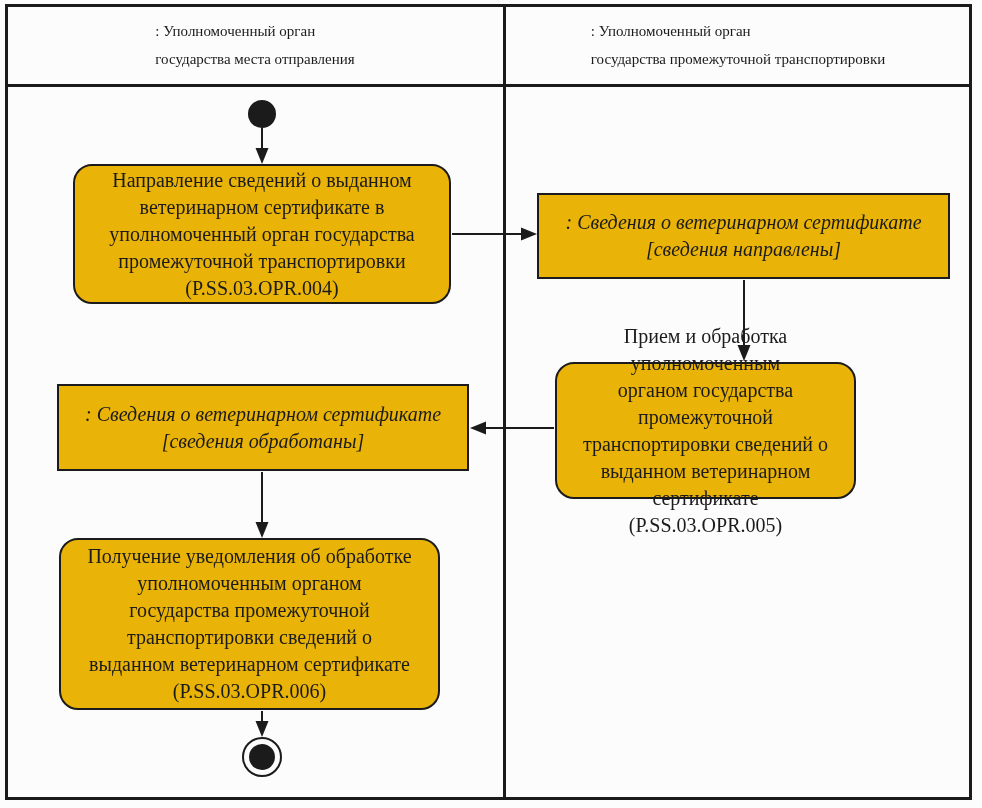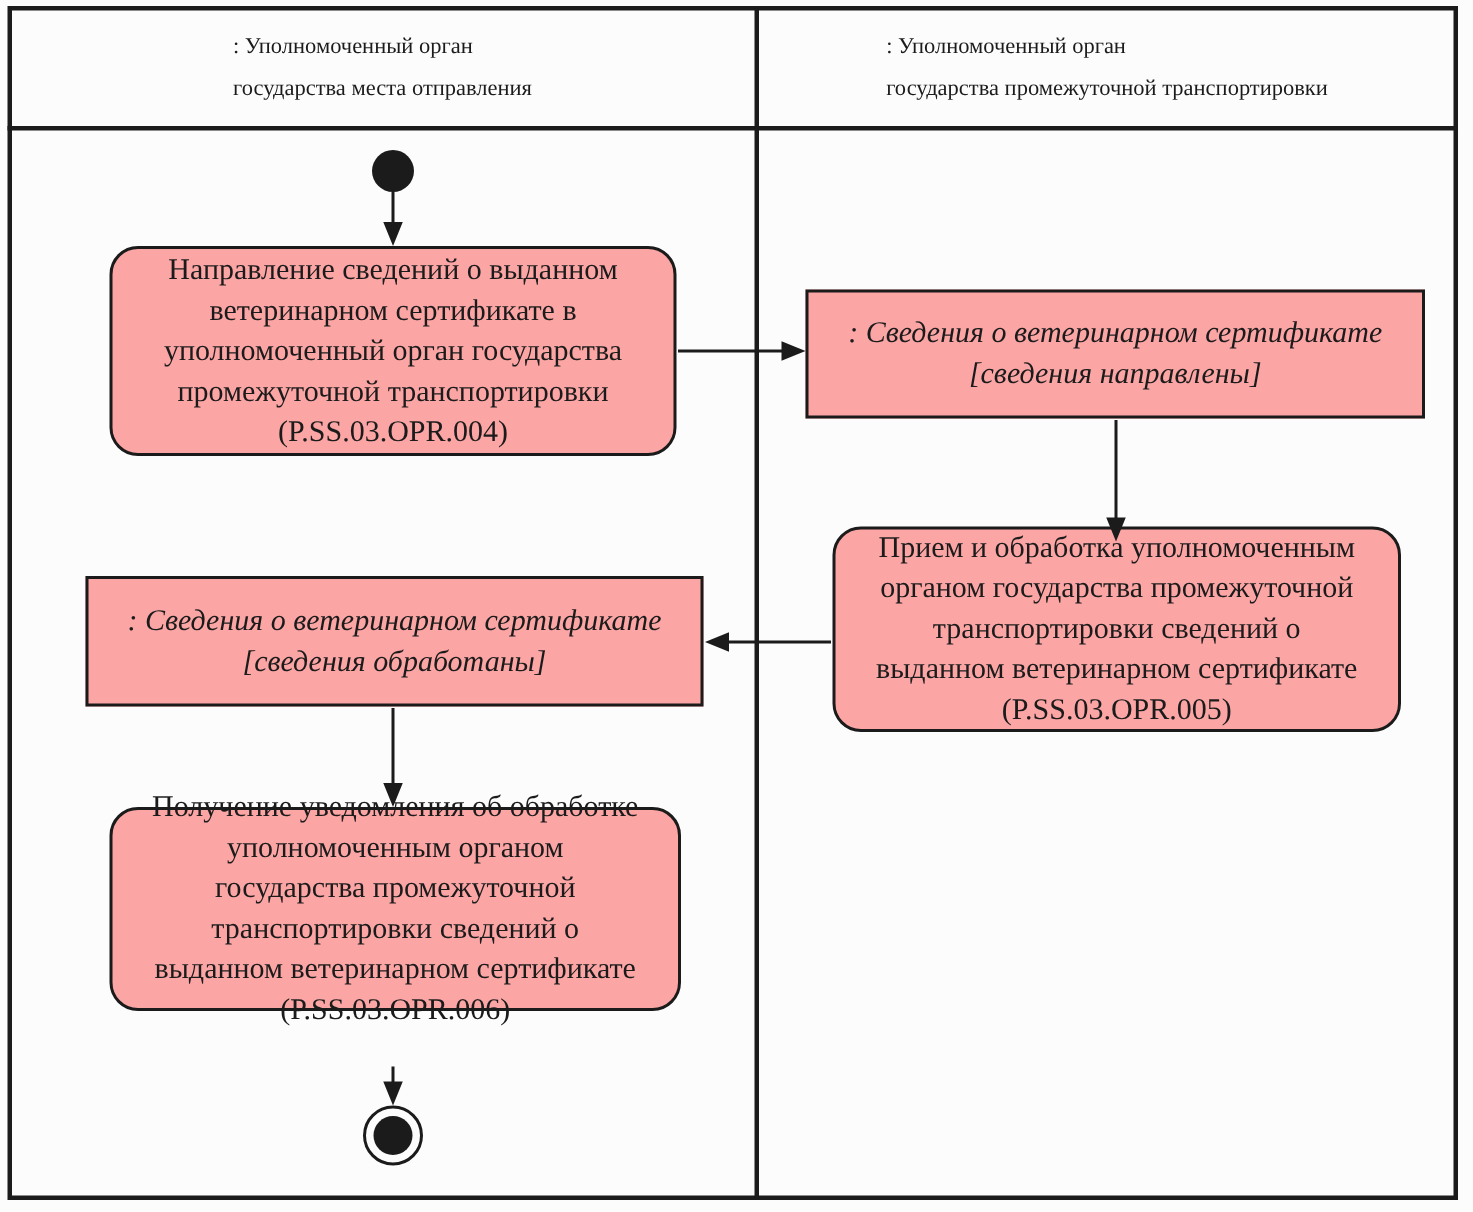--- a/index.html
+++ b/index.html
@@ -48,37 +48,37 @@
   }
   .lane-header.left  { left: 10px;  width: 490px; }
   .lane-header.right { left: 508px; width: 460px; }
   .txt {
     white-space: pre-line;
   }
   .node {
     position: absolute;
     box-sizing: border-box;
     border: 2px solid #1b1b1b;
-    background: #fca5a5;
+    background: #eab308;
     display: flex;
     align-items: center;
     justify-content: center;
     text-align: center;
     font-size: 20px;
     line-height: 27px;
     padding: 2px 6px;
   }
   .activity { border-radius: 19px; }
   .objnode  { border-radius: 0; font-style: italic; }
 
   #act1 { left: 73px;  top: 164px; width: 378px; height: 140px; }
   #obj1 { left: 537px; top: 193px; width: 413px; height: 86px;  }
-  #act2 { left: 555px; top: 351px; width: 379px; height: 137px; }
+  #act2 { left: 555px; top: 362px; width: 301px; height: 137px; }
   #obj2 { left: 57px;  top: 384px; width: 412px; height: 87px;  }
-  #act3 { left: 73px;  top: 538px; width: 381px; height: 136px; }
+  #act3 { left: 59px;  top: 538px; width: 381px; height: 172px; }
 
   .overlay {
     position: absolute;
     left: 0; top: 0;
     width: 982px; height: 808px;
     pointer-events: none;
   }
 </style>
 </head>
 <body>

